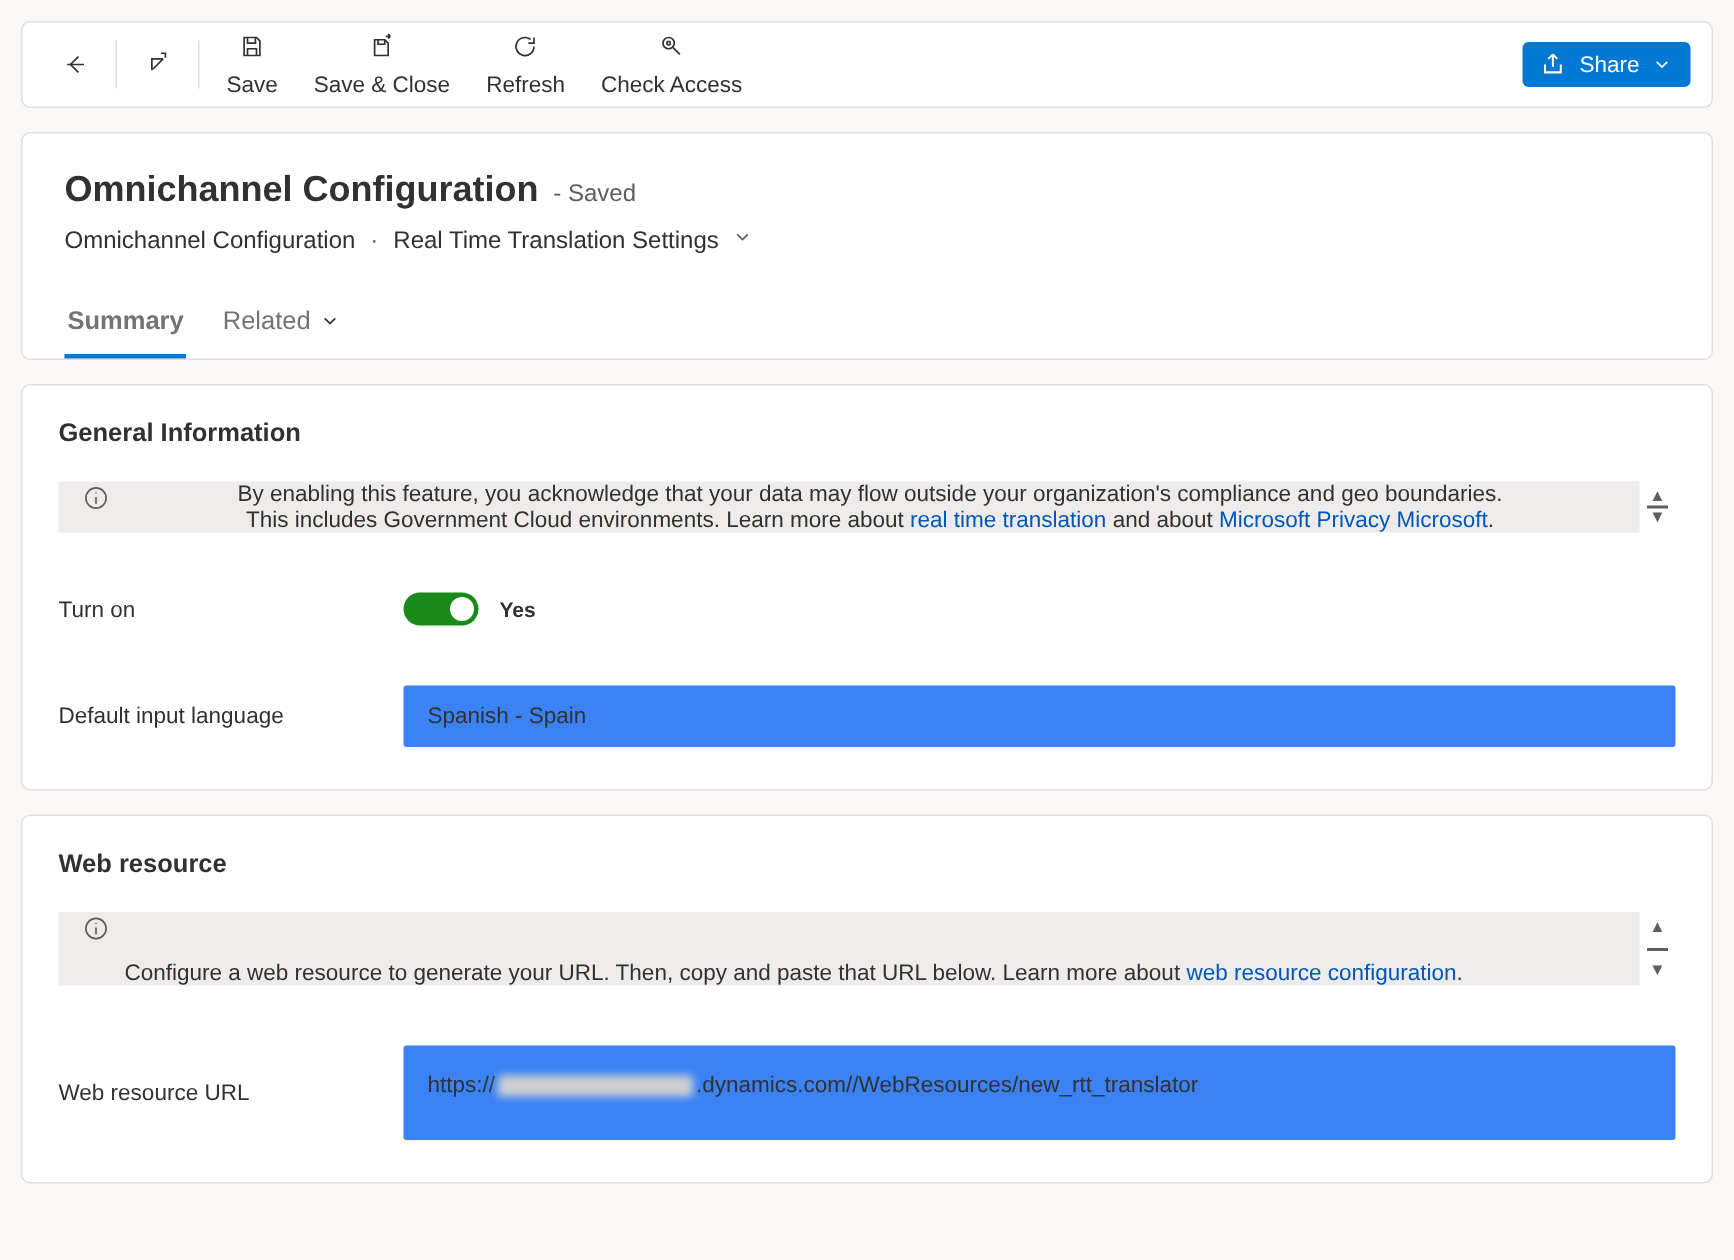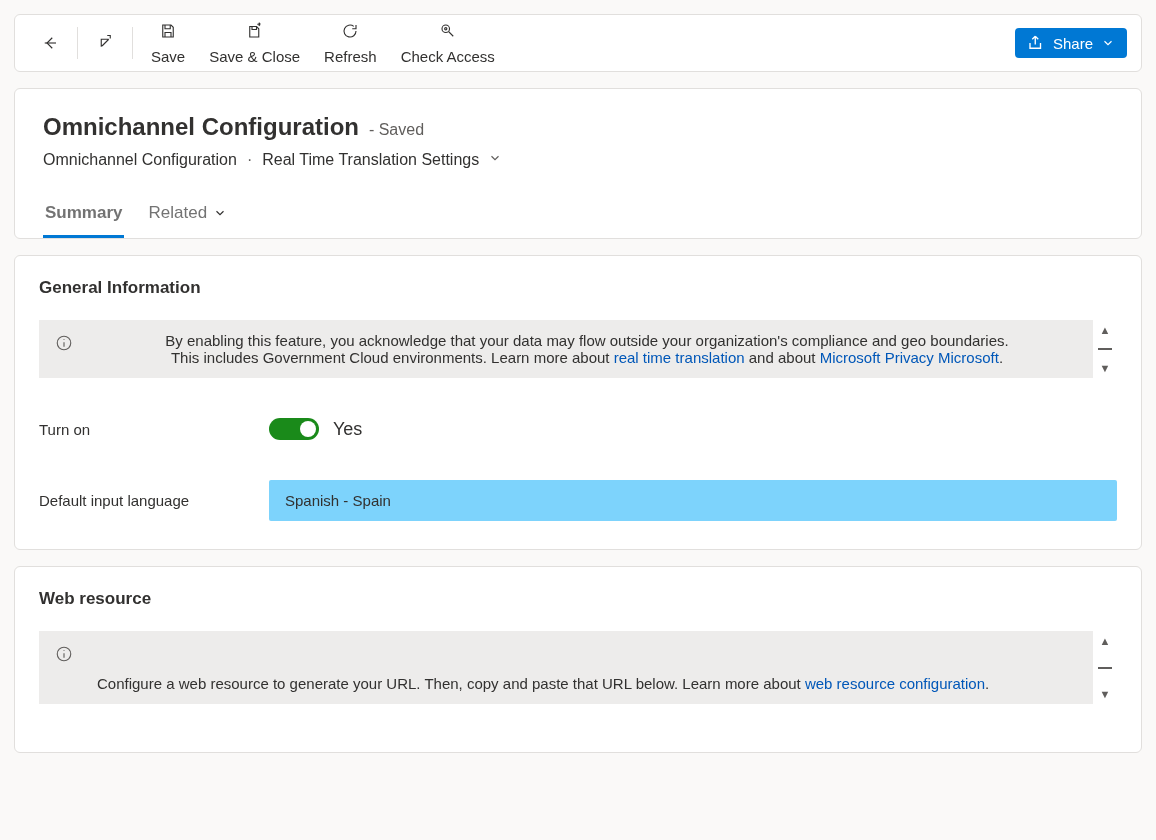--- a/index.html
+++ b/index.html
@@ -115,25 +115,25 @@
     margin-bottom: 22px;
   }
   .info-bar-wrap {
     display: flex;
     align-items: stretch;
     margin-bottom: 20px;
   }
   .info-bar {
     flex: 1;
     background: #edeceb;
-    padding: 12px 16px;
-    font-size: 15px;
-    color: #323130;
-    display: flex;
-    gap: 24px;
+    padding: 0 16px;
+    font-size: 15px;
+    color: #323130;
+    display: flex;
+    gap: 10px;
   }
   .info-bar .msg { flex: 1; text-align: center; }
   .info-bar .msg.left { text-align: left; margin-top: 32px; }
   .info-bar a, .link { color: #0057b8; cursor: pointer; }
   .scroll-ctrl {
     width: 24px;
     display: flex;
     flex-direction: column;
     align-items: center;
     justify-content: space-between;
@@ -164,24 +164,24 @@
   }
   .toggle .knob {
     position: absolute;
     width: 16px;
     height: 16px;
     background: #fff;
     border-radius: 50%;
     top: 3px;
     right: 3px;
   }
-  .toggle-text { font-size: 18px; }
+  .toggle-text { font-size: 14px; font-weight: bold; }
   .field-input {
     flex: 1;
-    background: #7dd3fc;
+    background: #3b82f6;
     border: none;
     padding: 12px 16px;
     font-size: 15px;
     color: #323130;
     border-radius: 2px;
   }
   .url-prefix { }
   .url-blur {
     display: inline-block;
     width: 130px;
@@ -334,13 +334,19 @@
         <span>Configure a web resource to generate your URL. Then, copy and paste that URL below. Learn more about </span><a class="link">web resource configuration</a><span>.</span>
       </div>
     </div>
     <div class="scroll-ctrl">
       <span>▲</span>
       <span class="bar"></span>
       <span>▼</span>
     </div>
   </div>
 
+  <div class="form-row" style="margin-bottom:0">
+    <div class="form-label">Web resource URL</div>
+    <div class="field-input" style="padding-top:18px;padding-bottom:28px">
+      <span class="url-prefix">https://</span><span class="url-blur"></span><span>.dynamics.com//WebResources/new_rtt_translator</span>
+    </div>
+  </div>
 </div>
 
 </body></html>

